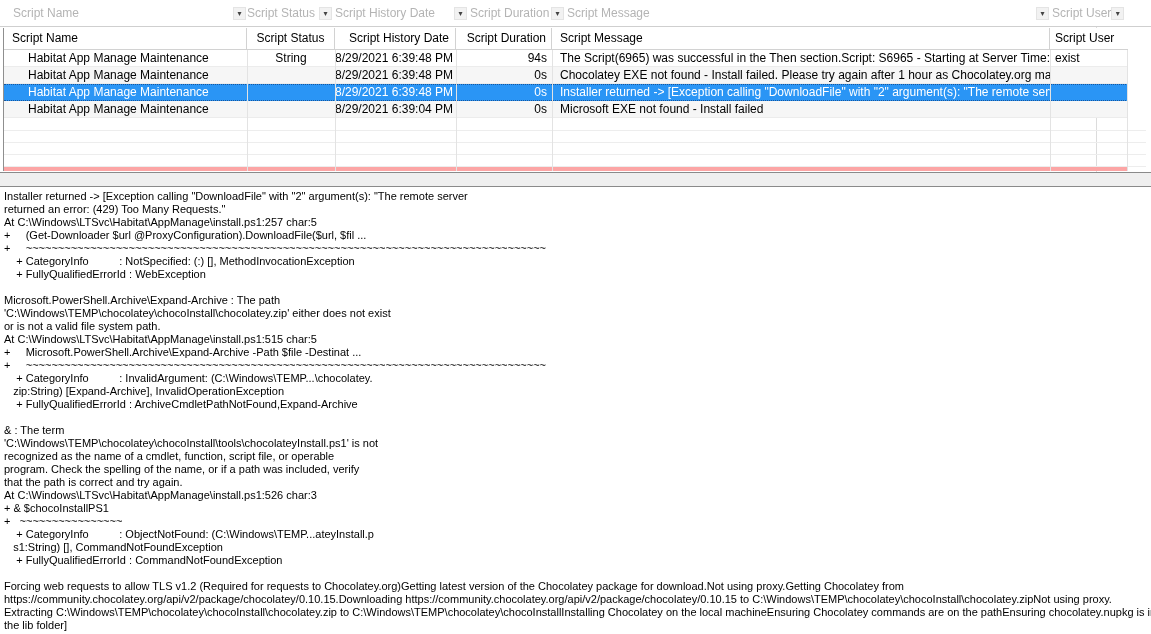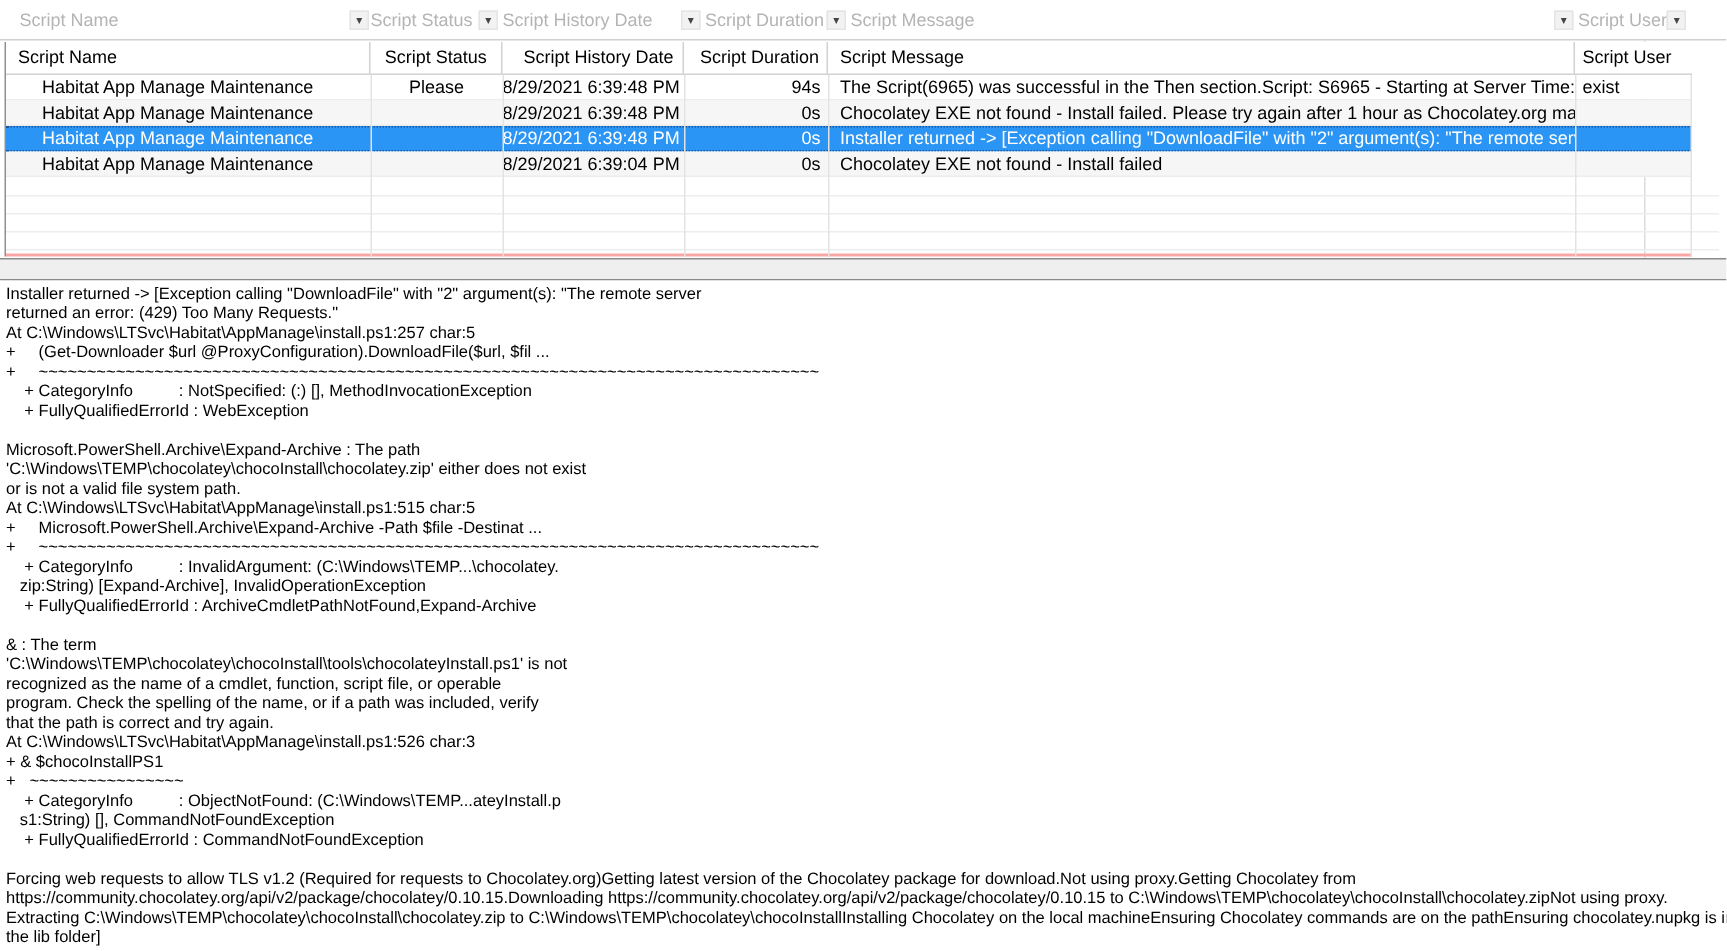--- a/index.html
+++ b/index.html
@@ -17,21 +17,21 @@
   .farrow { width:13px; height:13px; background:#f2f2f2; border:1px solid #e4e4e4;
     color:#444; font-size:8px; line-height:11px; text-align:center; flex:0 0 13px; }
   .grid-left-border { position:absolute; left:3px; top:28px; width:1px; height:143px;
     background:#8f8f8f; }
   .hdr { position:absolute; left:4px; top:28px; width:1124px; height:22px; display:flex;
     background:#fff; }
   .hcell { height:22px; line-height:21px; font-size:12px; color:#000;
     border-bottom:1px solid #d2d2d2; border-right:1px solid #d2d2d2;
     white-space:nowrap; overflow:hidden; }
   .body { position:absolute; left:4px; top:50px; width:1124px; height:121px;
-    border-bottom:2px solid #fca5a5; }
+    border-bottom:5px solid #fca5a5; }
   .row { display:flex; width:1124px; height:17px; background:#fff;
     border-bottom:1px solid #ececec; cursor:default; }
   .row.alt { background:#f6f6f6; }
   .row.selected { background:#2a95f5; color:#fff;
     border-top:1px dotted #19569b; border-bottom:1px dotted #19569b; }
   .row.selected .cell { color:#fff; }
   .cell { height:100%; line-height:15px; font-size:12px; color:#000;
     white-space:nowrap; overflow:hidden; }
   .row .cell { line-height:16px; }
   .row.selected .cell { line-height:14px; }
@@ -96,21 +96,21 @@
     <div class="hcell c-status">Script Status</div>
     <div class="hcell c-date">Script History Date</div>
     <div class="hcell c-dur">Script Duration</div>
     <div class="hcell c-msg">Script Message</div>
     <div class="hcell c-user" style="border-right:none;">Script User</div>
   </div>
 
   <div class="body">
     <div class="row">
       <div class="cell c-name">Habitat App Manage Maintenance</div>
-      <div class="cell c-status">Please</div>
+      <div class="cell c-status">String</div>
       <div class="cell c-date">8/29/2021 6:39:48 PM</div>
       <div class="cell c-dur">94s</div>
       <div class="cell c-msg">The Script(6965) was successful in the Then section.Script: S6965 - Starting at Server Time: Sunda...</div>
       <div class="cell c-user">exist</div>
     </div>
     <div class="row alt">
       <div class="cell c-name">Habitat App Manage Maintenance</div>
       <div class="cell c-status"></div>
       <div class="cell c-date">8/29/2021 6:39:48 PM</div>
       <div class="cell c-dur">0s</div>
@@ -123,21 +123,21 @@
       <div class="cell c-date">8/29/2021 6:39:48 PM</div>
       <div class="cell c-dur">0s</div>
       <div class="cell c-msg">Installer returned -&gt; [Exception calling "DownloadFile" with "2" argument(s): "The remote server retur...</div>
       <div class="cell c-user"></div>
     </div>
     <div class="row alt">
       <div class="cell c-name">Habitat App Manage Maintenance</div>
       <div class="cell c-status"></div>
       <div class="cell c-date">8/29/2021 6:39:04 PM</div>
       <div class="cell c-dur">0s</div>
-      <div class="cell c-msg">Chocolatey EXE not found - Install failed</div>
+      <div class="cell c-msg">Microsoft EXE not found - Install failed</div>
       <div class="cell c-user"></div>
     </div>
 
     <div class="hairline" style="top:80px;"></div>
     <div class="hairline" style="top:92px;"></div>
     <div class="hairline" style="top:104px;"></div>
     <div class="hairline" style="top:116px;"></div>
 
     <div class="vline" style="left:243px;"></div>
     <div class="vline" style="left:331px;"></div>

